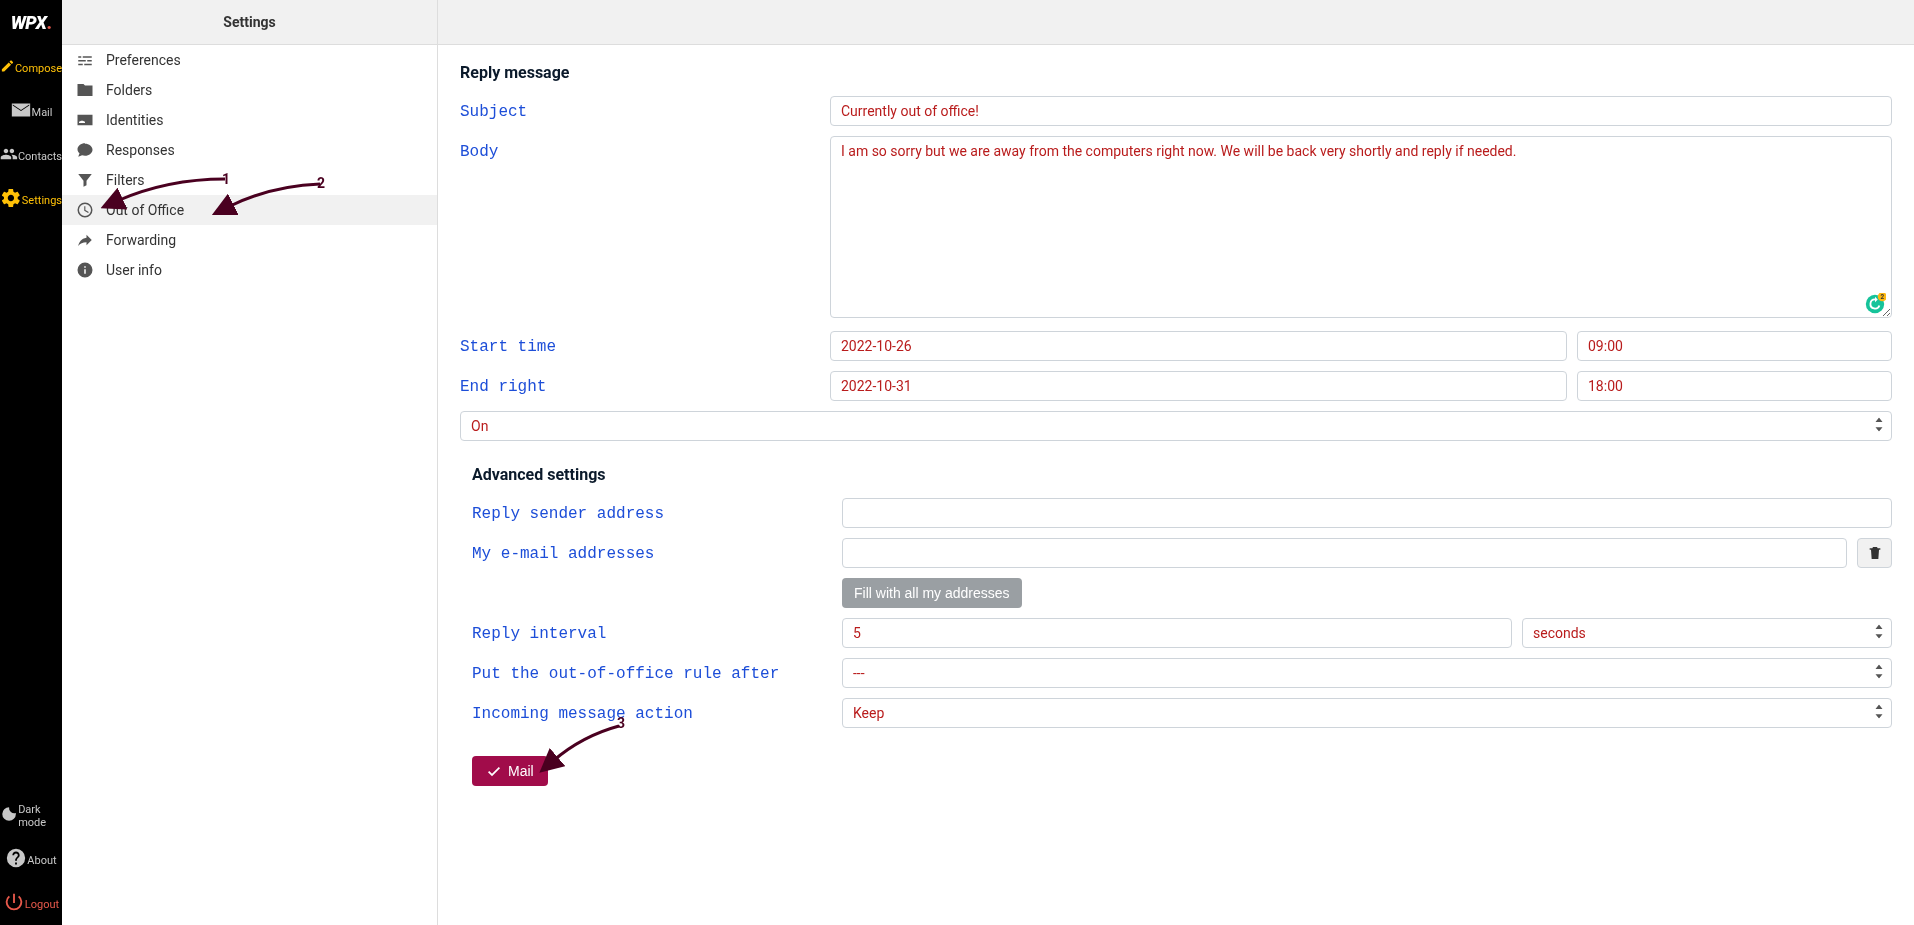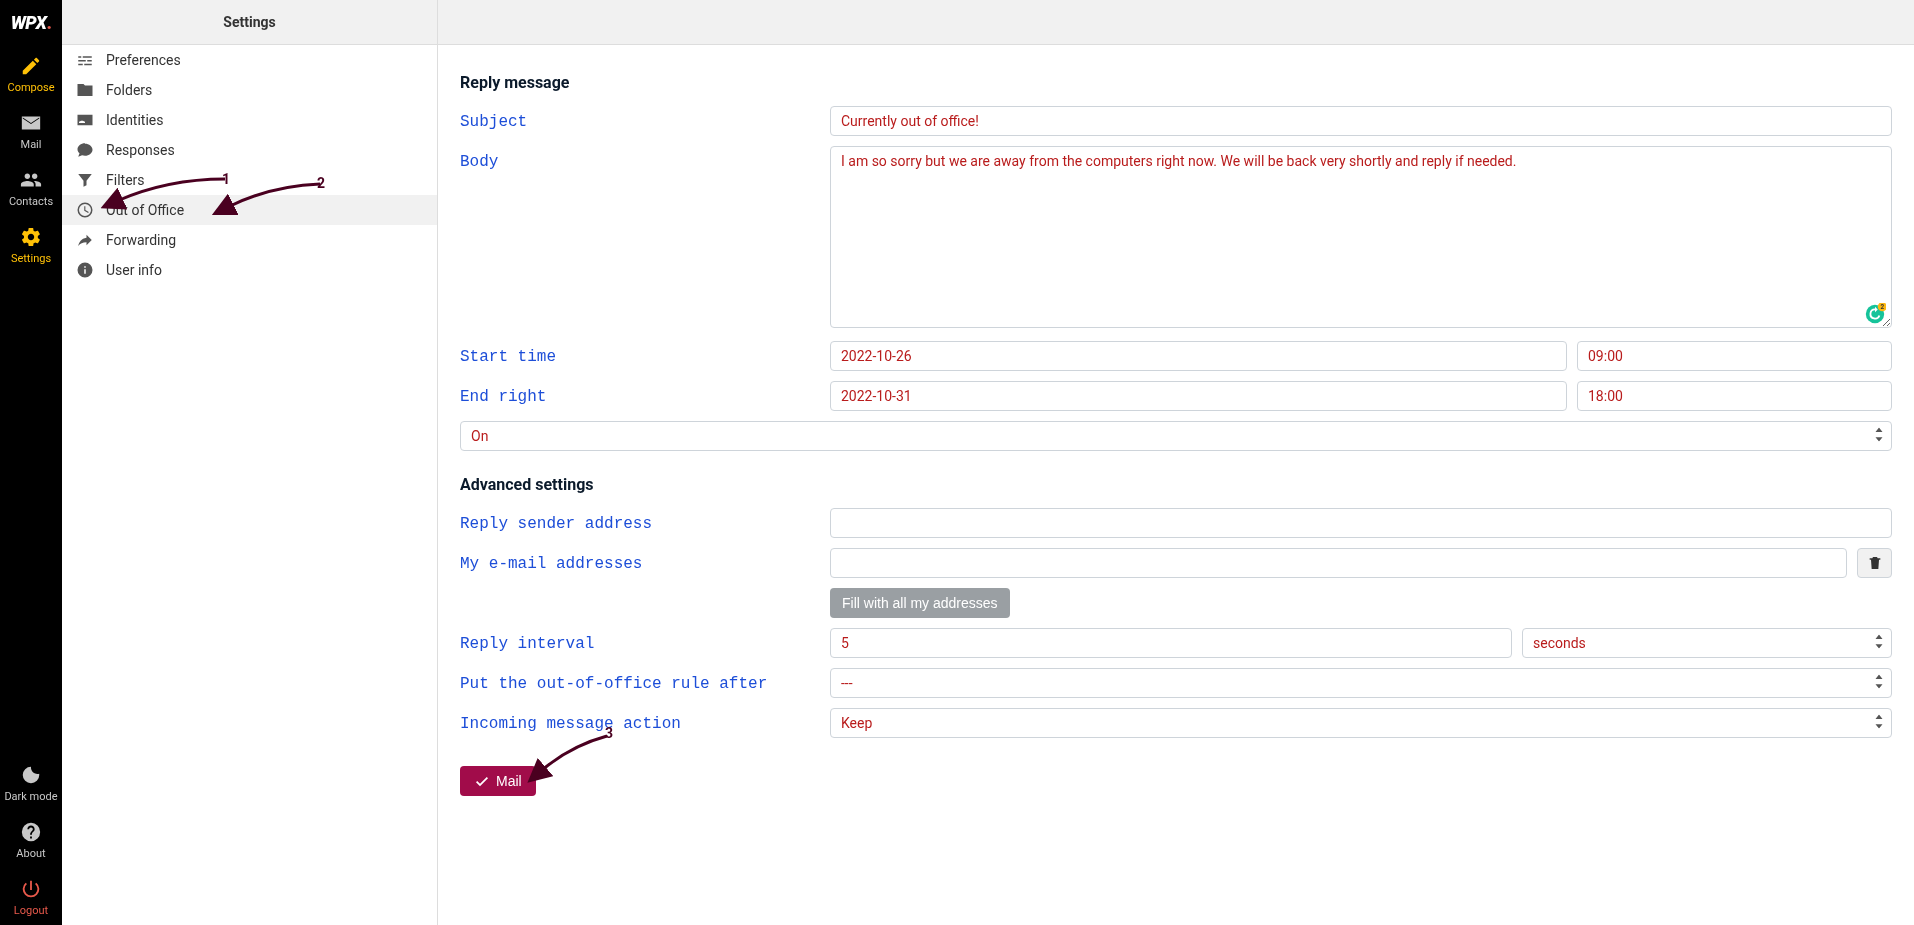--- a/index.html
+++ b/index.html
@@ -2,42 +2,42 @@
 <html><head>
 <meta charset="utf-8">
 <style>
   * { box-sizing: border-box; margin: 0; padding: 0; }
   body { font-family: -apple-system, BlinkMacSystemFont, "Segoe UI", Roboto, Arial, sans-serif; font-size: 14px; color: #333; background: #fff; display: flex; width: 1914px; height: 925px; overflow: hidden; }
   
   
   .nav-rail { width: 62px; background: #000000; display: flex; flex-direction: column; align-items: stretch; color: #c8c8c8; font-size: 11px; }
   .nav-logo { height: 45px; display: flex; align-items: center; justify-content: center; font-weight: 900; color: #fff; font-size: 18px; letter-spacing: -0.5px; font-style: italic; }
   .nav-logo .dot { color: #e8594b; font-style: normal; }
-  .nav-item { display: flex; flex-direction: column; align-items: center; justify-content: center; padding: 10px 0 8px; cursor: pointer; }
+  .nav-item { display: flex; flex-direction: row; align-items: center; justify-content: center; padding: 10px 0 8px; cursor: pointer; }
   .nav-item svg { width: 22px; height: 22px; fill: #c8c8c8; margin-bottom: 4px; }
   .nav-item.active svg, .nav-item.active span { fill: #ffc107; color: #ffc107; }
   .nav-item.red svg, .nav-item.red span { fill: #e8594b; color: #e8594b; }
   .nav-item.compose svg { fill: #ffc107; }
   .nav-item.compose span { color: #ffc107; }
   .nav-rail .spacer { flex: 1; }
   
   
   .settings-col { width: 376px; border-right: 1px solid #ddd; display: flex; flex-direction: column; position: relative; }
   .settings-head { height: 45px; display: flex; align-items: center; justify-content: center; font-weight: 700; border-bottom: 1px solid #ddd; background: #f1f1f1; }
   .settings-list { flex: 1; overflow-y: auto; }
   .settings-item { display: flex; align-items: center; gap: 12px; padding: 8px 14px; cursor: pointer; font-size: 14px; color: #333; height: 30px; }
   .settings-item.selected { background: #f1f1f1; }
   .settings-item svg { width: 18px; height: 18px; fill: #555; flex-shrink: 0; }
   
   
   .main { flex: 1; display: flex; flex-direction: column; position: relative; }
   .main-head { height: 45px; border-bottom: 1px solid #ddd; background: #f1f1f1; }
-  .form-wrap { flex: 1; overflow-y: auto; padding: 28px 22px; }
+  .form-wrap { flex: 1; overflow-y: auto; padding: 18px 22px; }
   h3 { font-size: 16px; font-weight: 700; margin-bottom: 14px; color: #0b1a2b; }
-  .section + .section { margin-top: 24px; }
+  .section + .section { margin-top: 24px; margin-left: 12px; }
   .row { display: flex; align-items: flex-start; margin-bottom: 10px; }
   .row label { width: 370px; flex-shrink: 0; padding-top: 7px; font-size: 16px; color: #1d4ed8; font-family: Liberation Mono, monospace; }
   .row .ctrl { flex: 1; display: flex; gap: 10px; }
   .input, .textarea, .select { width: 100%; border: 1px solid #ced4da; border-radius: 4px; padding: 6px 10px; font-size: 14px; font-family: inherit; background: #fff; color: #b91c1c; }
   .textarea { height: 182px; resize: both; }
   .select { appearance: none; background-image: none; position: relative; }
   .select-wrap { position: relative; flex: 1; }
   .select-wrap::after { content: ""; position: absolute; right: 10px; top: 50%; width: 0; height: 0; transform: translateY(-50%); }
   .select-caret { position: absolute; right: 8px; top: 50%; transform: translateY(-50%); pointer-events: none; }
   .select-caret svg { width: 10px; height: 14px; fill: #555; }

